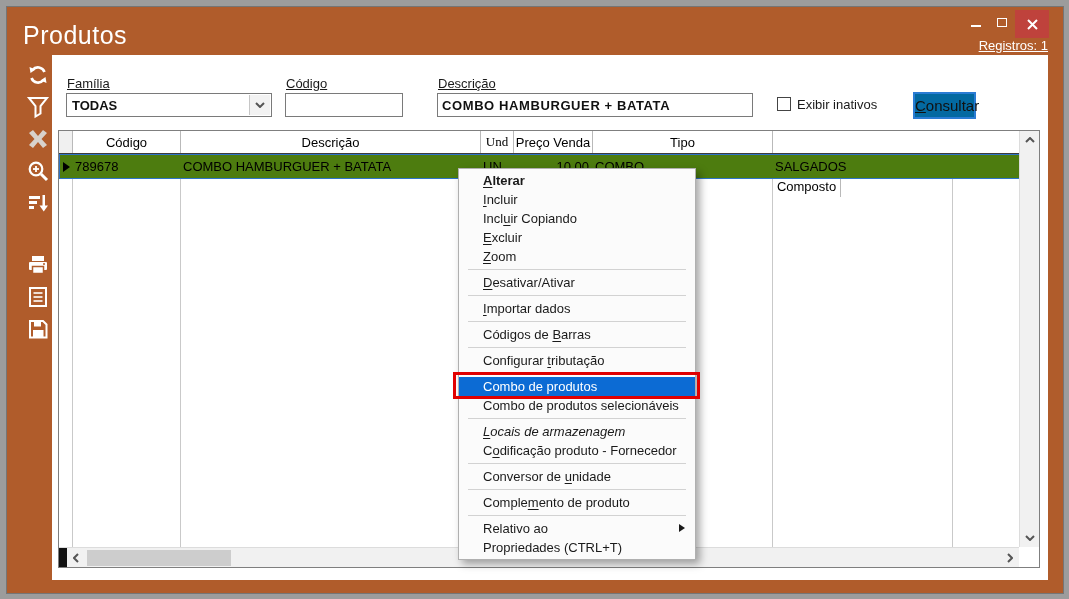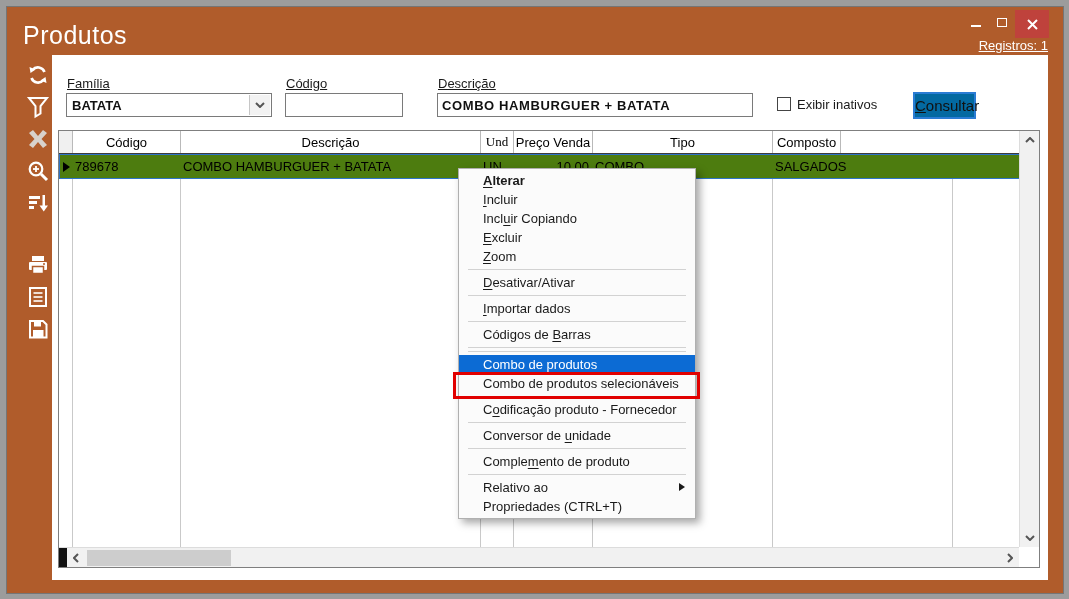--- a/index.html
+++ b/index.html
@@ -181,21 +181,21 @@
           <rect x="8" y="4.5" width="7" height="5" fill="#fff"></rect>
           <rect x="7" y="13" width="10.5" height="7" fill="#fff"></rect>
         </svg>
       </div>
     </div>
 
   <div class="client">
 
     <span class="fld-label" style="left:15px;top:21px">Família</span>
     <div class="combo" style="left:14px;top:38px;width:206px">
-      <span class="combo-value">BATATA</span>
+      <span class="combo-value">TODAS</span>
       <span class="combo-btn">
         <svg width="10" height="6" viewBox="0 0 10 6">
             <path class="chev" d="M1 1 L5 5 L9 1" stroke="#707070" fill="none"></path>
           </svg>
       </span>
     </div>
 
     <span class="fld-label" style="left:234px;top:21px">Código</span>
     <input class="textbox" style="left: 233px; top: 38px; width: 118px;" value="">
 
@@ -208,21 +208,21 @@
     <button class="btn-consultar" id="btn-consultar"><u>C</u>onsultar</button>
 
     <div class="grid">
       <div class="grid-header" id="grid-header">
           <div class="hcell sel" style="width: 14px;"></div>
           <div class="hcell" style="width: 108px;">Código</div>
           <div class="hcell" style="width: 300px;">Descrição</div>
           <div class="hcell" style="width: 33px; font-family: Liberation Serif, serif;">Und</div>
           <div class="hcell" style="width: 79px;">Preço Venda</div>
           <div class="hcell" style="width: 180px;">Tipo</div>
-          <div class="hcell" style="width: 68px;">Composto</div>
+          <div class="hcell" style="width: 68px; margin-top: 44px;">Composto</div>
         </div>
       <div class="grid-body" id="grid-body">
           <div class="vline" style="left: 13px;"></div>
           <div class="vline" style="left: 121px;"></div>
           <div class="vline" style="left: 421px;"></div>
           <div class="vline" style="left: 454px;"></div>
           <div class="vline" style="left: 533px;"></div>
           <div class="vline" style="left: 713px;"></div>
           <div class="vline" style="left: 893px;"></div>
           <div class="grid-row">
@@ -276,24 +276,26 @@
     <div class="menu-item">Incl<u>u</u>ir Copiando</div>
     <div class="menu-item"><u>E</u>xcluir</div>
     <div class="menu-item"><u>Z</u>oom</div>
     <div class="menu-sep"></div>
     <div class="menu-item"><u>D</u>esativar/Ativar</div>
     <div class="menu-sep"></div>
     <div class="menu-item"><u>I</u>mportar dados</div>
     <div class="menu-sep"></div>
     <div class="menu-item">Códigos de <u>B</u>arras</div>
     <div class="menu-sep"></div>
+    <div class="menu-item">Configurar <u>t</u>ributação</div>
     <div class="menu-sep"></div>
     <div class="menu-item highlight">Combo de produtos</div>
     <div class="menu-item">Combo de produtos selecionáveis</div>
     <div class="menu-sep"></div>
+    <div class="menu-item italic"><u>L</u>ocais de armazenagem</div>
     <div class="menu-item">C<u>o</u>dificação produto - Fornecedor</div>
     <div class="menu-sep"></div>
     <div class="menu-item">Conversor de <u>u</u>nidade</div>
     <div class="menu-sep"></div>
     <div class="menu-item">Comple<u>m</u>ento de produto</div>
     <div class="menu-sep"></div>
     <div class="menu-item">Relativo ao<span class="submenu-arrow"></span></div>
     <div class="menu-item">Propriedades (CTRL+T)</div>
   </div>
 <div class="red-annotation"></div>

